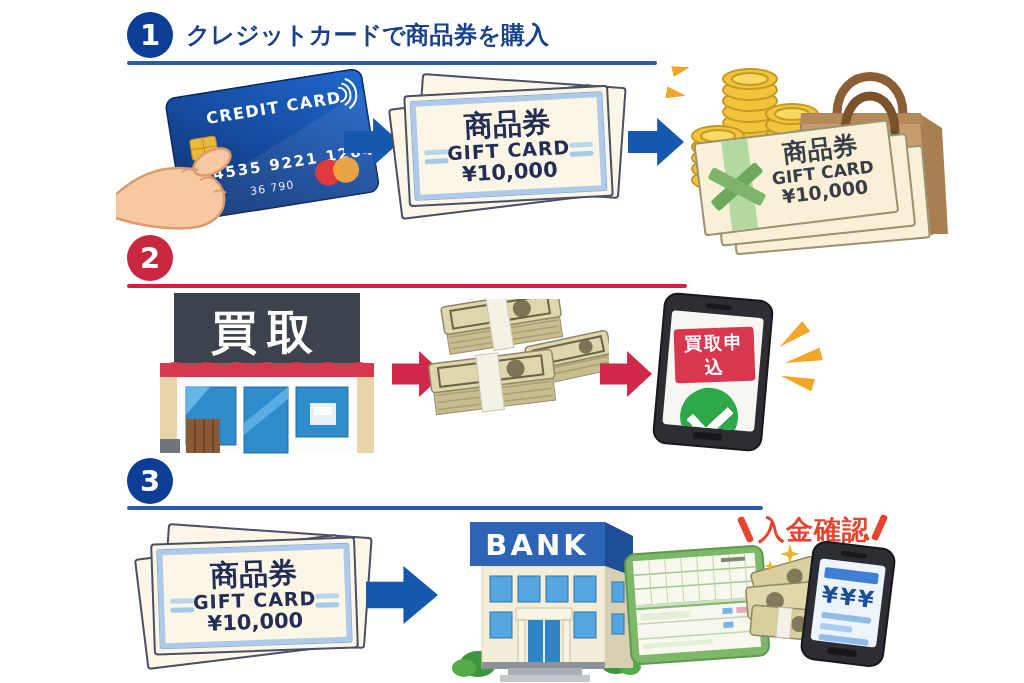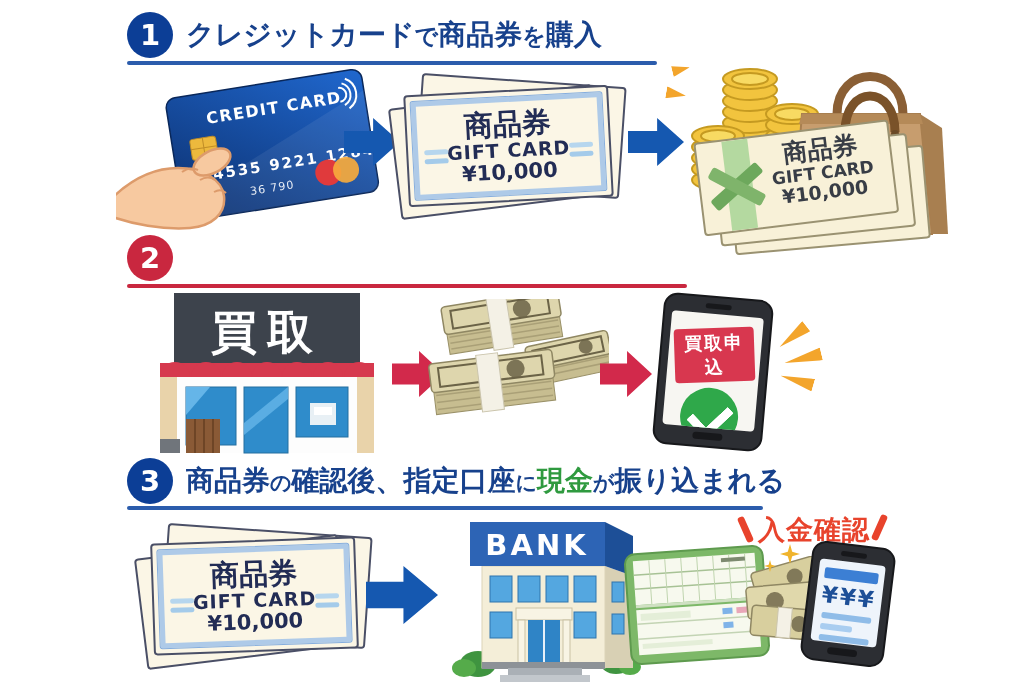--- a/index.html
+++ b/index.html
@@ -8,21 +8,21 @@
   .abs{position:absolute;}
 
   
   .step-header{position:absolute;left:127px;display:flex;align-items:center;gap:13px;white-space:nowrap;}
   .badge{width:46px;height:46px;border-radius:50%;display:flex;align-items:center;justify-content:center;
          color:#fff;font-size:29px;font-weight:bold;flex:0 0 auto;}
   .badge-blue{background:#0c3e96;}
   .badge-red{background:#c9273f;}
   .title{display:block;}
   .seg{font-weight:bold;vertical-align:baseline;}
-  .s1-lg{font-size:28px;} .s1-sm{font-size:23px;}
+  .s1-lg{font-size:24px;} .s1-sm{font-size:23px;}
   .s2-lg{font-size:30px;} .s2-sm{font-size:22px;}
   .s3-lg{font-size:28px;} .s3-sm{font-size:21px;}
   .c-navy{color:#17418c;} .c-red{color:#c72f4b;} .c-green{color:#2f9a3f;}
   .underline{position:absolute;height:4px;border-radius:2px;}
 
   
   .arrow{position:absolute;clip-path:polygon(0 27%,52% 27%,52% 0,100% 50%,52% 100%,52% 73%,0 73%);}
   .arrow-blue{background:#1558b0;}
   .arrow-red{background:#d2294b;}
 
@@ -275,23 +275,20 @@
   </div>
 
   <div class="wedge" style="left:776px;top:330px;width:34px;height:13px;transform:rotate(-38deg);"></div>
   <div class="wedge" style="left:784px;top:352px;width:38px;height:13px;transform:rotate(-14deg);"></div>
   <div class="wedge" style="left:780px;top:374px;width:34px;height:13px;transform:rotate(16deg);"></div>
 
   <div class="step-header" style="top:458px;">
     <div class="badge badge-blue">
       <span>3</span>
     </div>
-    <div class="title">
-      <span class="seg s3-lg c-navy">商品券</span><span class="seg s3-sm c-navy">の</span><span class="seg s3-lg c-navy">確認後、指定口座</span><span class="seg s3-sm c-navy">に</span><span class="seg s3-lg c-green">現金</span><span class="seg s3-sm c-navy">が</span><span class="seg s3-lg c-navy">振り込まれる</span>
-    </div>
   </div>
   <div class="underline" style="left:127px;top:506px;width:636px;background:#2b5cac;"></div>
 
   <div class="giftstack" style="left:152px;top:540px;width:230px;height:130px;">
     <div class="gc gc-b1"></div>
     <div class="gc gc-b2"></div>
     <div class="gc gc-front" style="transform:rotate(-2deg);">
       <div class="gc-inner">
         <div class="gc-name">商品券</div>
         <div class="gc-sub">GIFT CARD</div>

